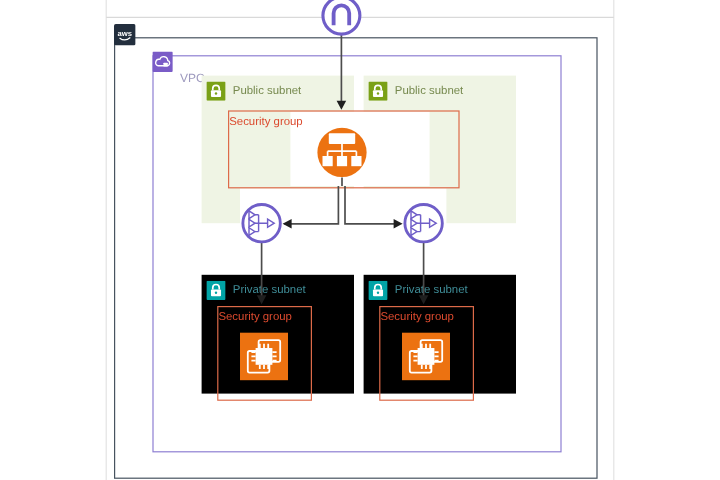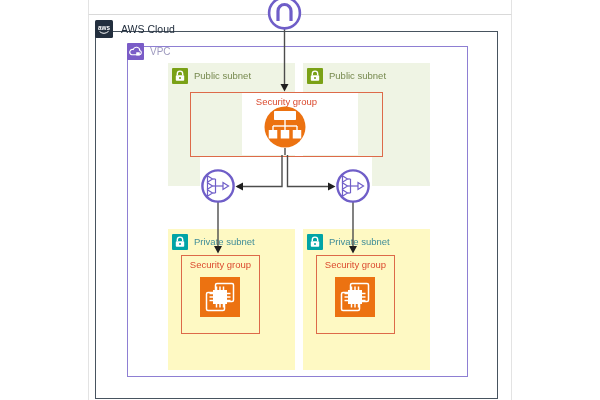--- a/index.html
+++ b/index.html
@@ -7,57 +7,56 @@
     position:relative;width:600px;height:400px;background:#ffffff;
     overflow:hidden;font-family:"Liberation Sans", sans-serif;
     -webkit-font-smoothing:antialiased;
   }
   .abs{position:absolute;}
   svg{display:block;}
   
   .aws-cloud-box{left:95px;top:31px;width:401px;height:366px;border:1px solid #47535F;}
   .vpc-box{left:127px;top:46px;width:339px;height:329px;border:1.5px solid #8E7FD3;}
   .subnet{width:127px;height:123px;background:#EFF4E4;}
-  .subnet.private{height:141px;background:#fef9c3;}
+  .subnet.private{height:99px;background:#000000;}
   .subnet-header{position:absolute;left:4px;top:5px;display:flex;align-items:center;gap:6px;}
   .subnet-label{font-size:9.5px;line-height:16px;white-space:nowrap;}
   .subnet-label.public{color:#76894E;}
   .subnet-label.private{color:#3F8D98;}
   .white-lane{background:#ffffff;}
   .sg-box{border:1.5px solid #DD6A49;background:transparent;}
-  .sg-label{font-size:9.5px;color:#DB4A2E;text-align:center;padding-top:3px;white-space:nowrap;}
+  .sg-label{font-size:9.5px;color:#DB4A2E;text-align:left;padding-top:3px;white-space:nowrap;}
   .aws-header-label{font-size:10.5px;color:#232F3E;line-height:18px;white-space:nowrap;}
   .vpc-header-label{font-size:10px;color:#9D99BE;line-height:17px;white-space:nowrap;}
 </style>
 </head>
 <body>
 
 <div id="canvas">
 
   <svg class="abs" style="left:0;top:0;" width="600" height="400">
     <line x1="88.5" y1="0" x2="88.5" y2="400" stroke="#E3E3E3" stroke-width="1"></line>
     <line x1="511.5" y1="0" x2="511.5" y2="400" stroke="#E3E3E3" stroke-width="1"></line>
     <line x1="88.5" y1="14.5" x2="511.5" y2="14.5" stroke="#D9D9D9" stroke-width="1"></line>
   </svg>
 
   <div class="abs aws-cloud-box"></div>
   <svg class="abs" style="left:95px;top:20px;" width="18" height="18" viewBox="0 0 18 18">
     <rect x="0" y="0" width="18" height="18" rx="1.5" fill="#232F3E"></rect>
     <text x="9" y="10" font-size="6.4" font-weight="bold" fill="#ffffff" text-anchor="middle" font-family="Liberation Sans, sans-serif">aws</text>
     <path d="M4.6,11.6 Q9,15.2 13.6,11.3" stroke="#ffffff" stroke-width="1" fill="none"></path>
   </svg>
-  <div class="abs aws-header-label" style="left:121px;top:20px;height:18px;">AWS Cloud</div>
 
   <div class="abs vpc-box"></div>
   <svg class="abs" style="left:127px;top:43px;" width="17" height="17" viewBox="0 0 17 17">
     <rect x="0" y="0" width="17" height="17" rx="1" fill="#7A5CC7"></rect>
     <path d="M4.8,11.8 h7.4 a2.2,2.2 0 0 0 0.6,-4.3 a3.4,3.4 0 0 0 -6.6,-1 a2.7,2.7 0 0 0 -1.4,5.3 Z" stroke="#ffffff" stroke-width="1.1" fill="none"></path>
     <rect x="9.2" y="9.2" width="3.6" height="3.2" rx="0.5" fill="#ffffff"></rect>
   </svg>
-  <div class="abs vpc-header-label" style="left:150px;top:43px;height:17px;">VPC</div>
+  <div class="abs vpc-header-label" style="left:150px;top:57px;height:17px;">VPC</div>
 
   <div class="abs subnet public" style="left:168px;top:63px;">
     <div class="subnet-header">
       <svg width="16" height="16" viewBox="0 0 16 16">
         <rect width="16" height="16" rx="1" fill="#7AA116"></rect>
         <path d="M5.3,7.2 V5.8 a2.7,2.7 0 0 1 5.4,0 V7.2" stroke="#fff" stroke-width="1.4" fill="none"></path>
         <rect x="3.8" y="7.2" width="8.4" height="5.6" rx="0.8" fill="#fff"></rect>
         <circle cx="8" cy="9.9" r="1" fill="#7AA116"></circle>
       </svg>
       <span class="subnet-label public">Public subnet</span>

